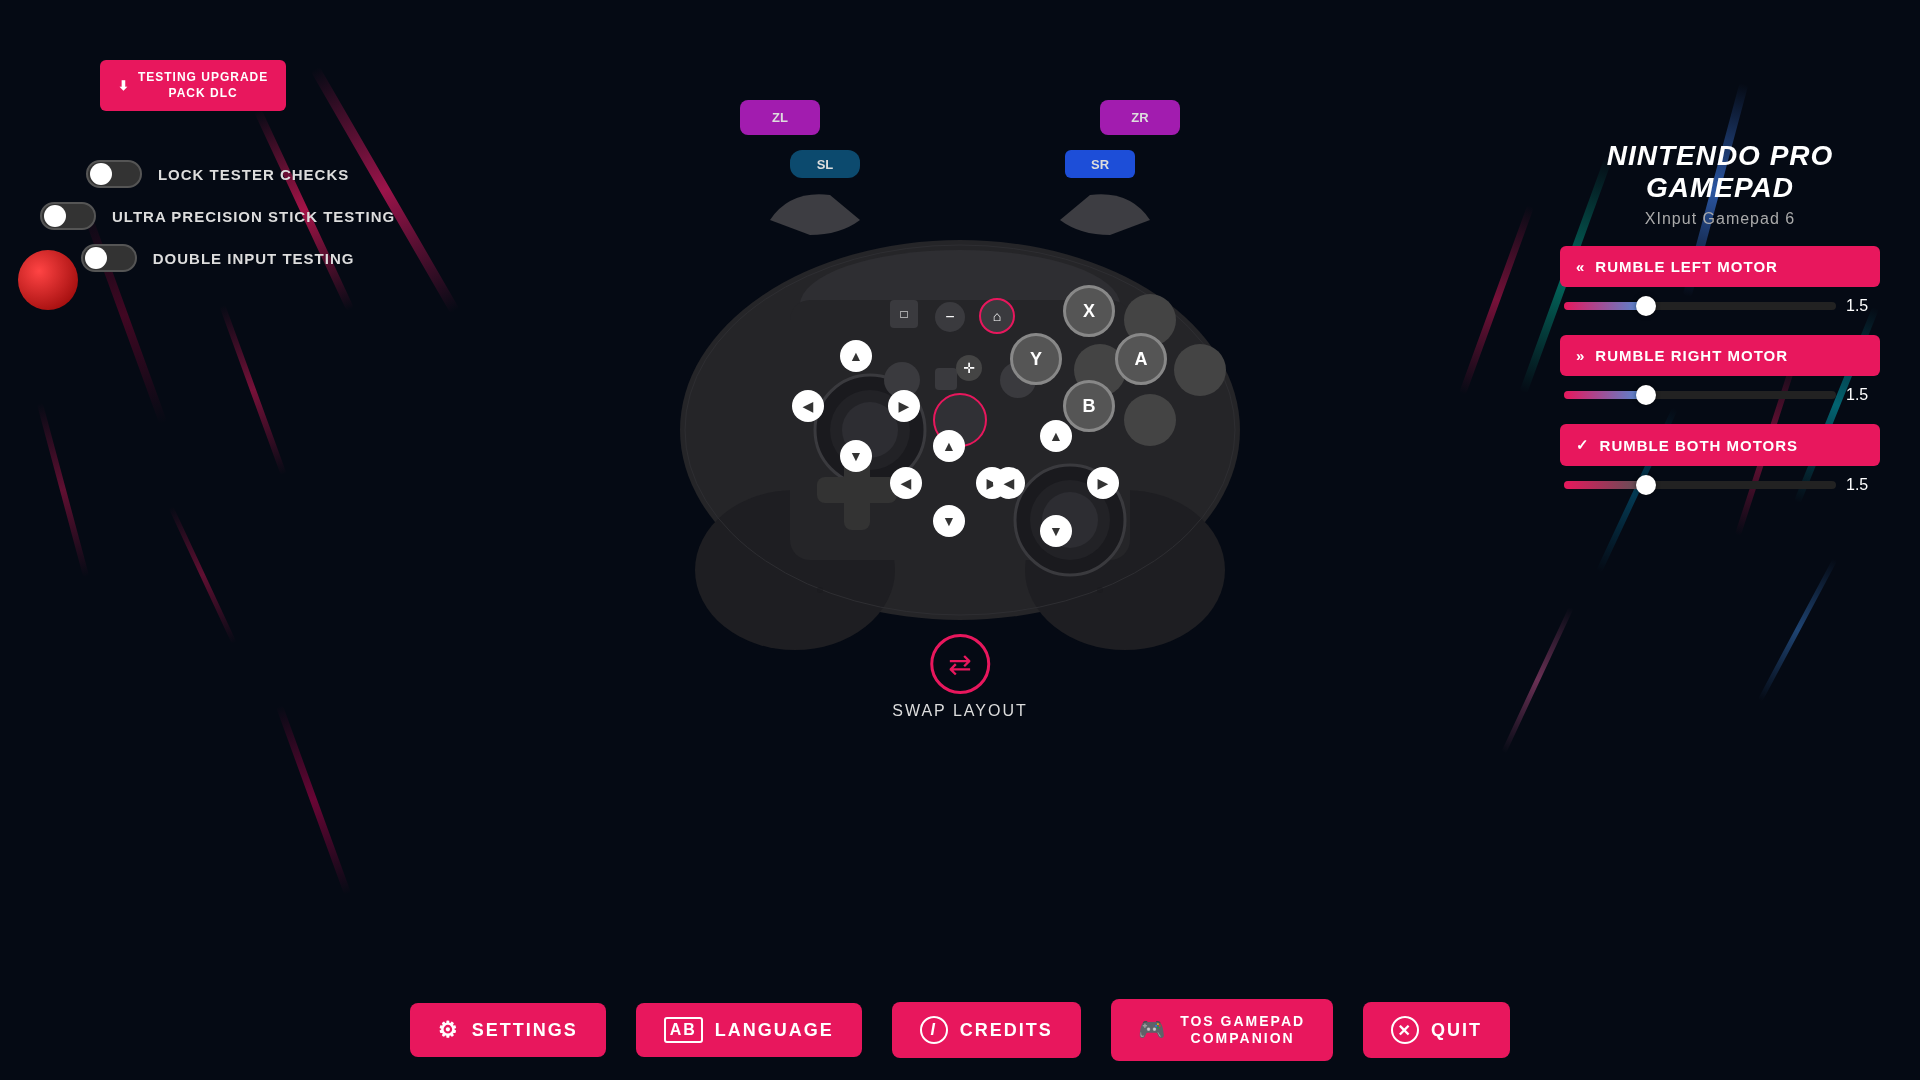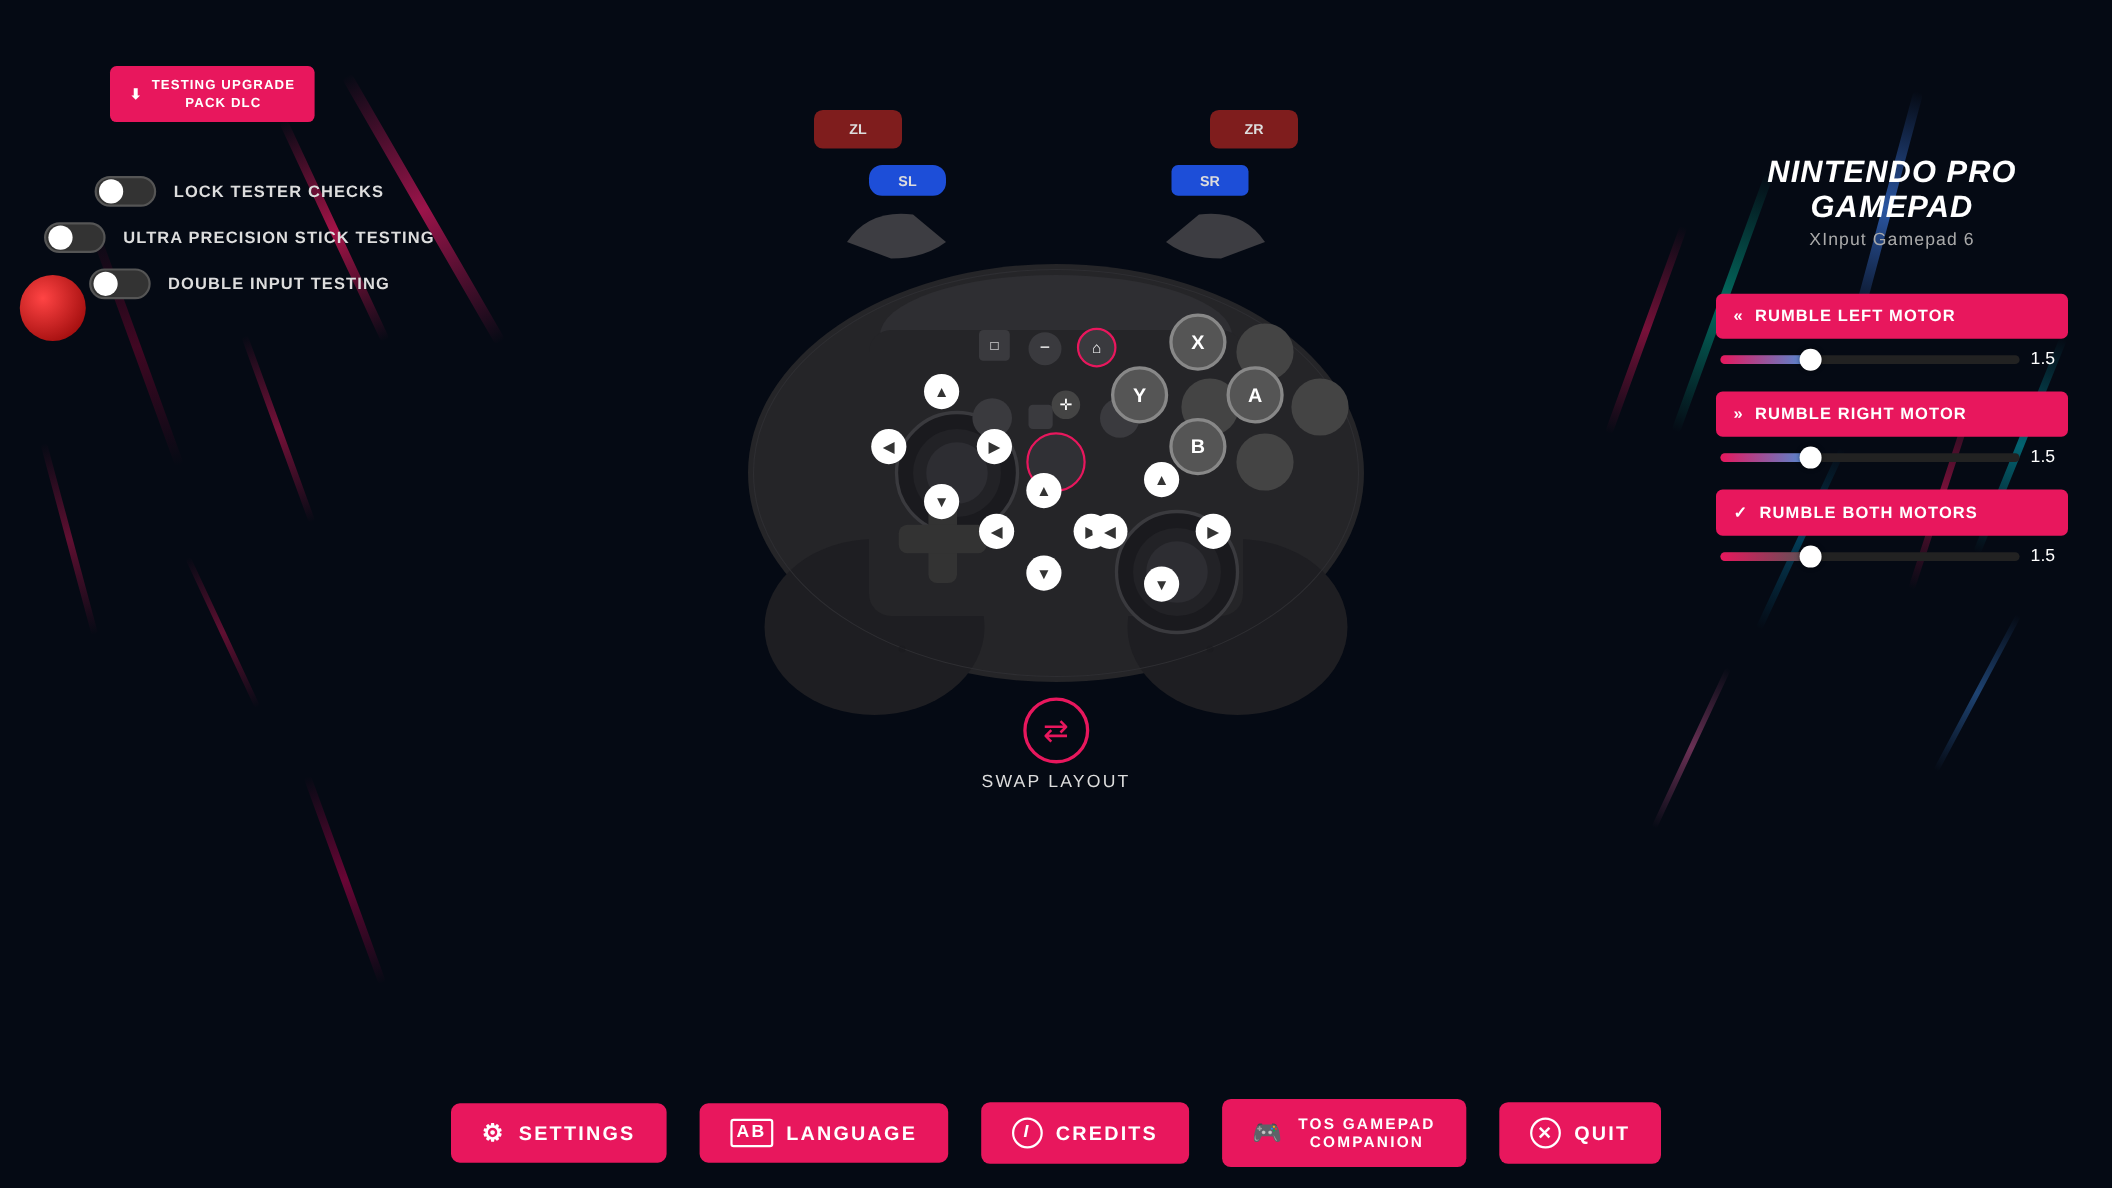--- a/index.html
+++ b/index.html
@@ -131,21 +131,21 @@
       width: 640px;
       height: 520px;
       position: absolute;
       top: 40px;
       left: 0;
     }
 
     
     .shoulder-btn {
       position: absolute;
-      background: #7f1d1d;
+      background: #a21caf;
       color: #ddd;
       font-size: 13px;
       font-weight: bold;
       border-radius: 8px;
       display: flex;
       align-items: center;
       justify-content: center;
       cursor: pointer;
     }
 
@@ -161,21 +161,21 @@
       right: 100px;
       width: 80px;
       height: 35px;
     }
 
     .btn-sl {
       top: 50px;
       left: 150px;
       width: 70px;
       height: 28px;
-      background: #1d4ed8;
+      background: #0c4a6e;
       border-radius: 12px;
     }
 
     .btn-sr {
       top: 50px;
       right: 145px;
       width: 70px;
       height: 28px;
       background: #1d4ed8;
       border-radius: 6px;
@@ -232,21 +232,21 @@
     .right-panel {
       position: absolute;
       top: 140px;
       right: 40px;
       z-index: 10;
       width: 320px;
     }
 
     .controller-name {
       text-align: center;
-      margin-bottom: 39px;
+      margin-bottom: 18px;
     }
 
     .controller-name-title {
       font-size: 28px;
       font-weight: bold;
       color: white;
       text-transform: uppercase;
       font-style: italic;
       letter-spacing: 1px;
     }

